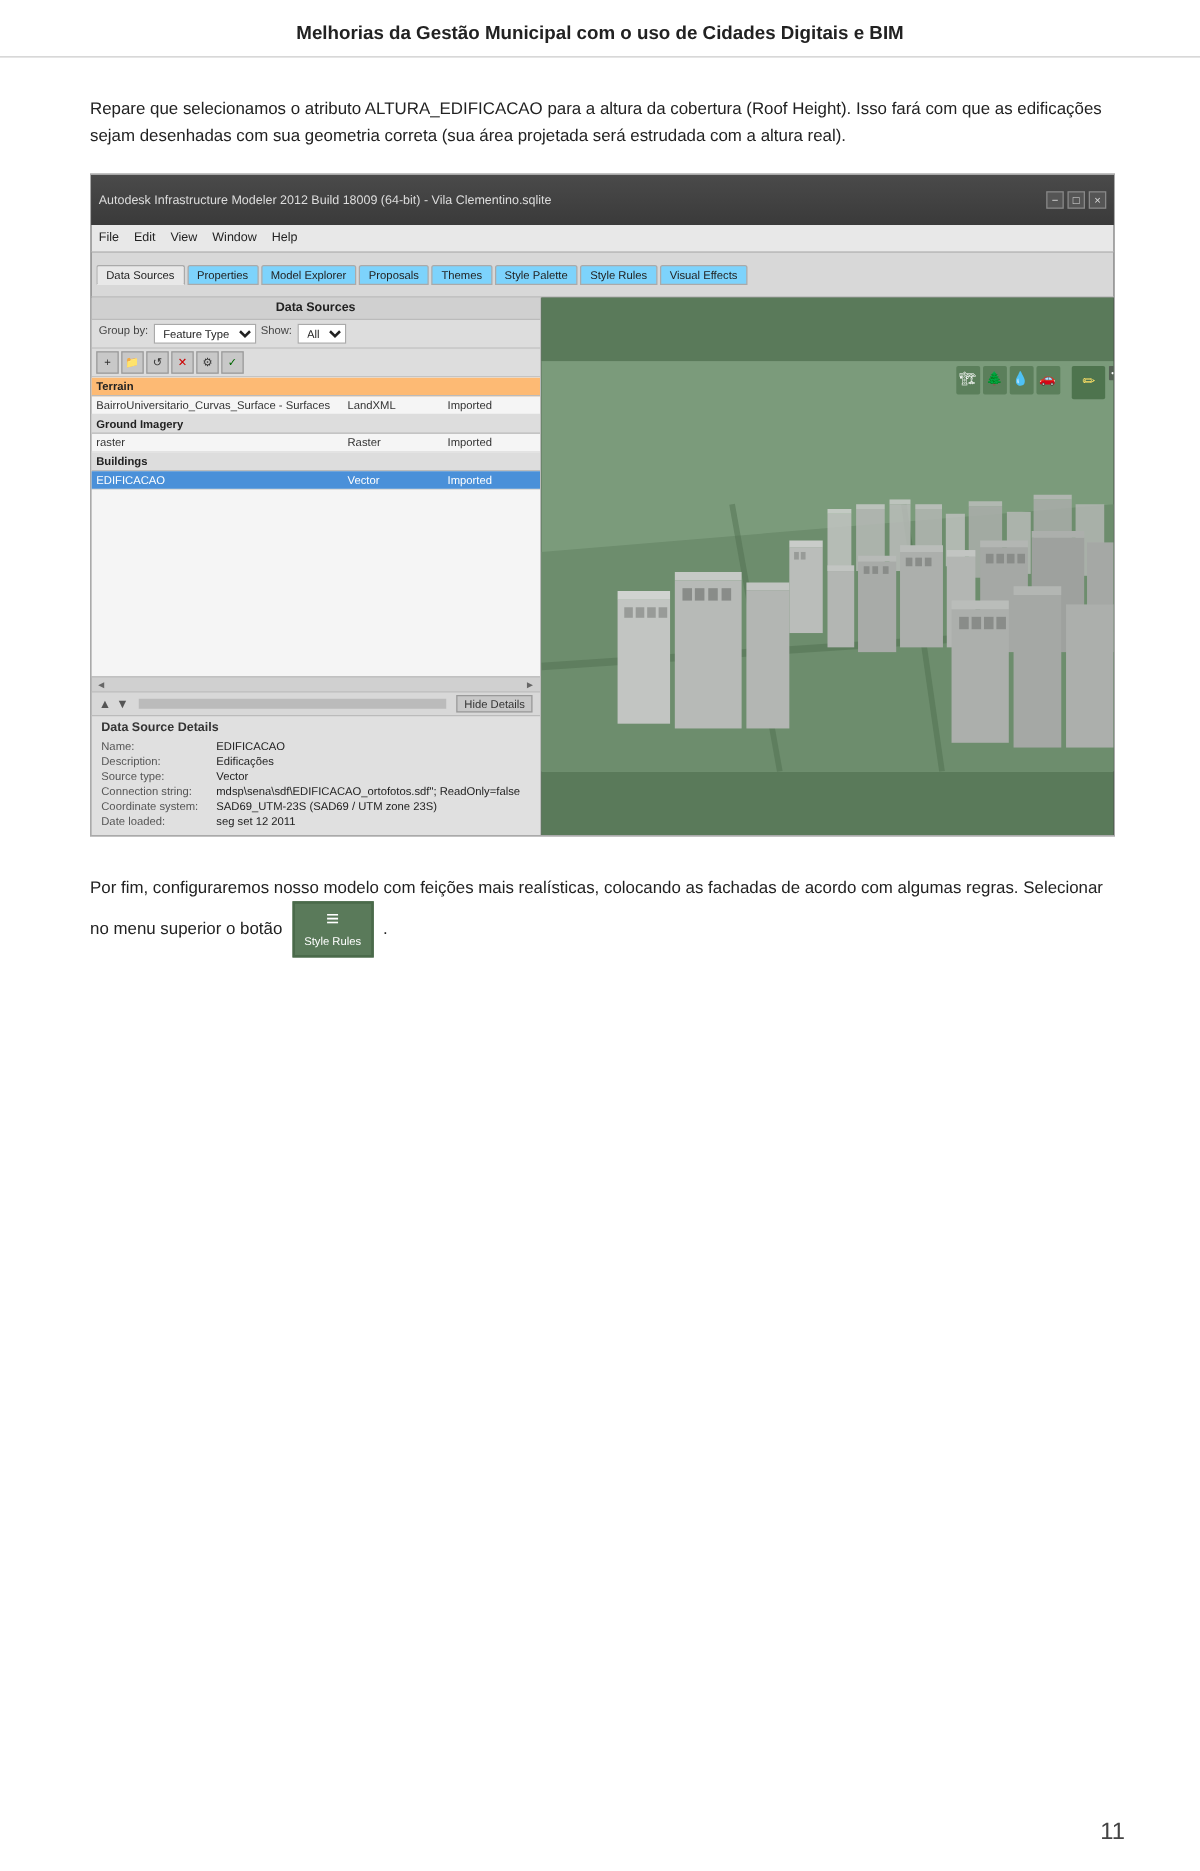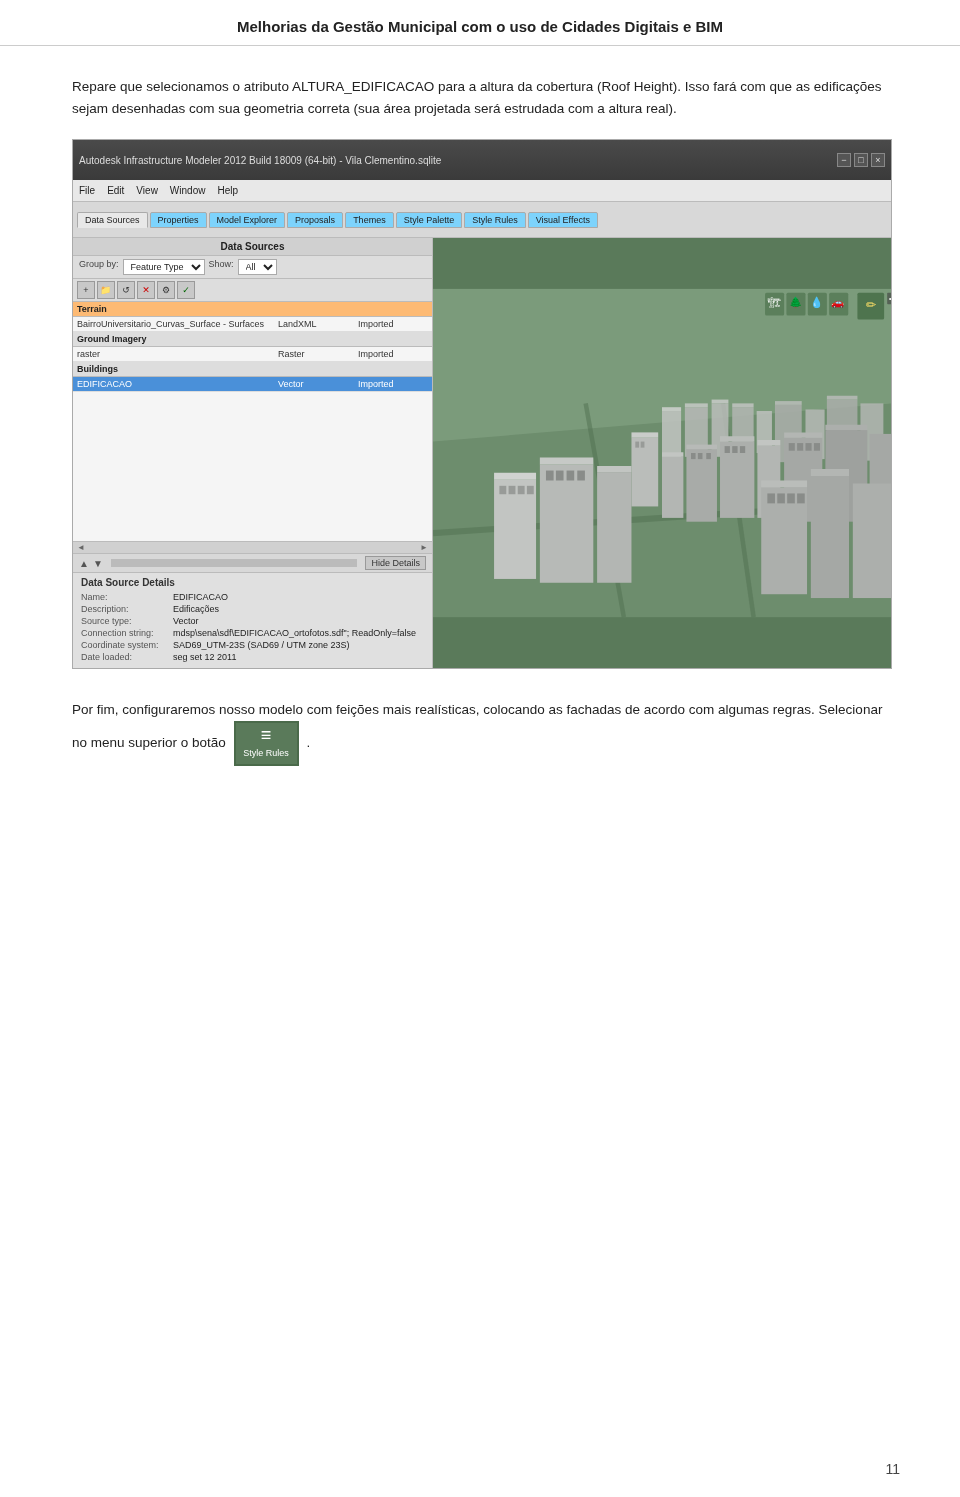--- a/index.html
+++ b/index.html
@@ -288,21 +288,21 @@
       font-size: 9px;
       color: #fff;
       margin-top: 2px;
     }
 
     
     .page-number {
       position: absolute;
       bottom: 20px;
       right: 60px;
-      font-size: 14px;
+      font-size: 19px;
       color: #444;
     }
 
     
     .city-svg {
       width: 100%;
       height: 100%;
     }
   </style>
 </head>

